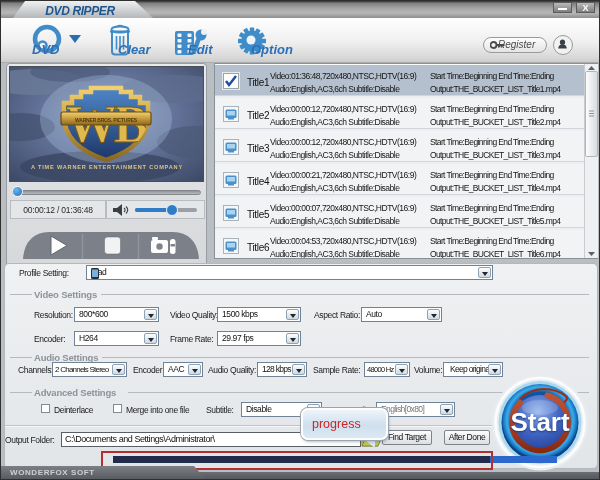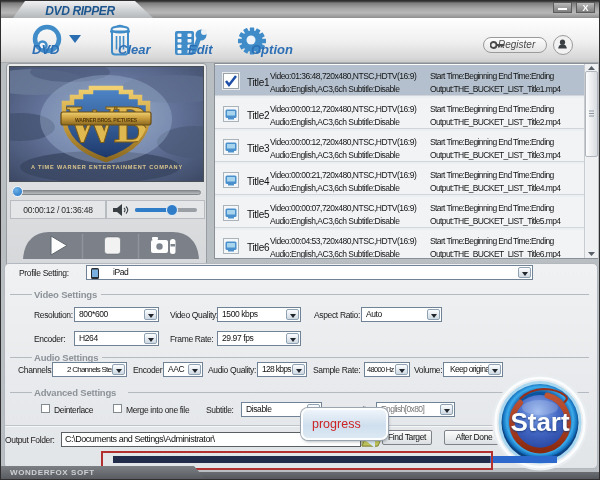--- a/index.html
+++ b/index.html
@@ -286,21 +286,21 @@
     </svg></div>
 <svg class="abs" style="left:584px;top:63px" width="13" height="8" viewBox="0 0 13 8">
     <path d="M6.5 2 l3.5 4 h-7 z" fill="#5a6068"></path>
   </svg>
 <svg class="abs" style="left:584px;top:249px" width="13" height="8" viewBox="0 0 13 8">
     <path d="M6.5 6 l3.5 -4 h-7 z" fill="#5a6068"></path>
   </svg>
 
 <div class="abs" id="spanel"></div>
 <div class="abs lbl" style="left:18px;top:267px">Profile Setting:</div>
-<div class="abs combo" style="left:85px;top:264px;width:447px;padding-left:26px">iPad<span class="carr"></span>
+<div class="abs combo" style="left:85px;top:264px;width:407px;padding-left:4px">iPad<span class="carr"></span>
   <svg style="position:absolute;left:3px;top:2px" width="11" height="11" viewBox="0 0 11 11">
       <rect x="1" y="0" width="8" height="11" rx="1.5" fill="#2a2e33"></rect>
       <rect x="2" y="1.5" width="6" height="7.5" fill="#7ab0e0"></rect>
     </svg>
 </div>
 
 <div class="abs glbl" style="left:33px;top:288px">Video Settings</div>
 <div class="abs gline" style="left:9px;top:293px;width:22px"></div>
 <div class="abs gline" style="left:100px;top:293px;width:488px"></div>
 
@@ -314,21 +314,21 @@
 <div class="abs lbl" style="left:33px;top:333px">Encoder:</div>
 <div class="abs combo" style="left:73px;top:330px;width:85px">H264<span class="carr"></span></div>
 <div class="abs lbl" style="left:169px;top:333px">Frame Rate:</div>
 <div class="abs combo" style="left:216px;top:330px;width:84px">29.97 fps<span class="carr"></span></div>
 
 <div class="abs glbl" style="left:33px;top:351px">Audio Settings</div>
 <div class="abs gline" style="left:9px;top:356px;width:22px"></div>
 <div class="abs gline" style="left:101px;top:356px;width:487px"></div>
 
 <div class="abs lbl" style="left:17px;top:364px">Channels:</div>
-<div class="abs combo" style="left:51px;top:361px;width:75px;letter-spacing:-0.75px;font-size:8px;padding-left:14px">2 Channels Stereo<span class="carr"></span></div>
+<div class="abs combo" style="left:51px;top:361px;width:75px;letter-spacing:-0.75px;font-size:8px;padding-left:2px">2 Channels Stereo<span class="carr"></span></div>
 <div class="abs lbl" style="left:132px;top:364px">Encoder:</div>
 <div class="abs combo" style="left:162px;top:361px;width:40px">AAC<span class="carr"></span></div>
 <div class="abs lbl" style="left:207px;top:364px">Audio Quality:</div>
 <div class="abs combo" style="left:256px;top:361px;width:50px;letter-spacing:-0.7px">128 kbps<span class="carr"></span></div>
 <div class="abs lbl" style="left:312px;top:364px">Sample Rate:</div>
 <div class="abs combo" style="left:363px;top:361px;width:46px;letter-spacing:-0.7px;font-size:7.5px;padding-left:2px">48000 Hz<span class="carr"></span></div>
 <div class="abs lbl" style="left:413px;top:364px">Volume:</div>
 <div class="abs combo" style="left:442px;top:361px;width:60px;letter-spacing:-0.7px;padding-left:6px">Keep origina<span class="carr"></span></div>
 
 <div class="abs glbl" style="left:33px;top:386px">Advanced Settings</div>
@@ -347,21 +347,21 @@
 <div class="abs" style="left:4px;top:424px;width:490px;height:1px;background:#bfc4c9"></div>
 <div class="abs" style="left:4px;top:425px;width:490px;height:1px;background:#f4f6f8"></div>
 <div class="abs lbl" style="left:4px;top:434px">Output Folder:</div>
 <div class="abs" id="outfield">C:\Documents and Settings\Administrator\</div>
 <svg class="abs" style="left:360px;top:431px" width="22" height="16" viewBox="0 0 22 16">
   <path d="M1 14 V3 h7 l1.5 2.5 h7 V14 z" fill="#e0dca8" stroke="#90904a" stroke-width="1"></path>
   <path d="M1 14 L4 7 h16 l-3 7 z" fill="#c2c65c" stroke="#84883a" stroke-width="1"></path>
   <path d="M14 3 q4 -2 5 2 l1.5 -1 l-1 4 l-3.5 -1.5 l1.5 -0.8 q-1 -2.5 -3.5 -2.7 z" fill="#86a848"></path>
 </svg>
 <div class="abs btn" style="left:381px;top:429px;width:50px">Find Target</div>
-<div class="abs btn" style="left:443px;top:429px;width:60px">After Done</div>
+<div class="abs btn" style="left:443px;top:429px;width:46px">After Done</div>
 
 <svg class="abs" style="left:487px;top:370px" width="111" height="100" viewBox="0 0 111 100">
   <defs>
     <radialGradient id="ring" cx="50%" cy="47%" r="50%">
       <stop offset="72%" stop-color="#0c54a0"></stop>
         <stop offset="86%" stop-color="#3cacec"></stop>
         <stop offset="96%" stop-color="#1470bc"></stop>
         <stop offset="100%" stop-color="#0a4282"></stop>
     </radialGradient>
     <radialGradient id="sphere" cx="46%" cy="30%" r="78%">

